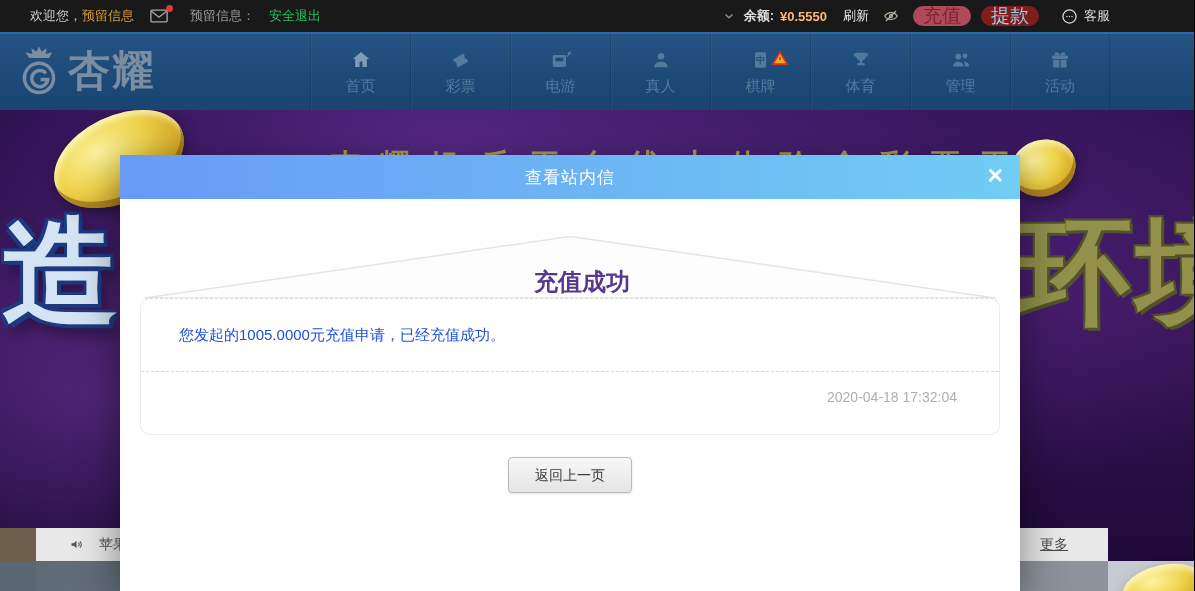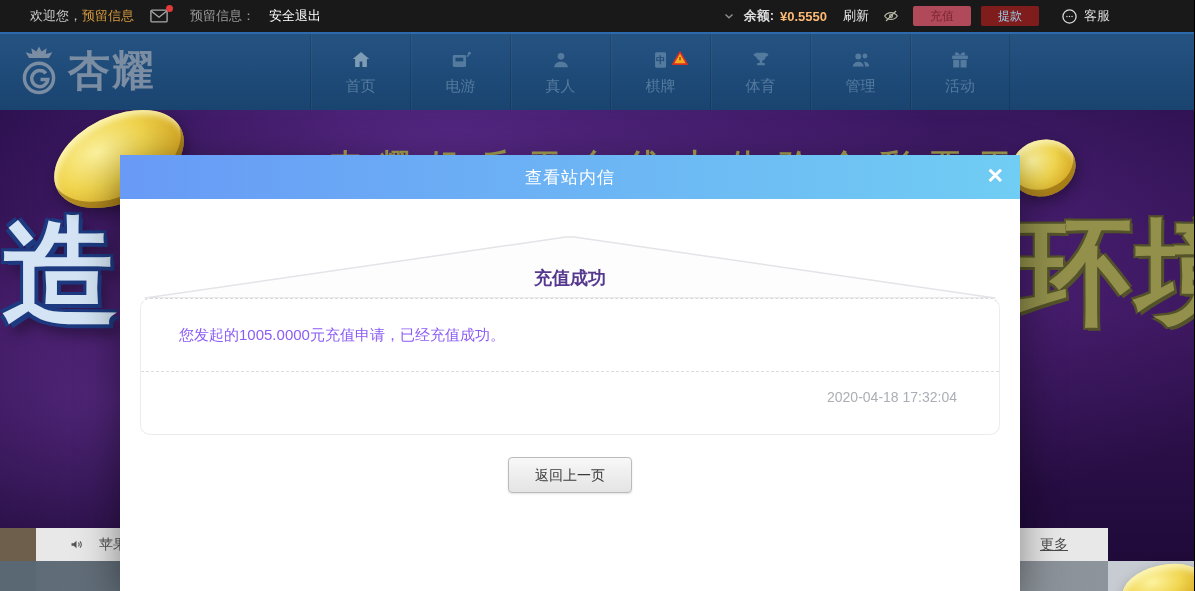--- a/index.html
+++ b/index.html
@@ -10,30 +10,30 @@
   
   .topbar { position:absolute; z-index:30; top:0; left:0; width:1195px; height:32px;
     background:#191919; display:flex; align-items:center; font-size:13px; color:#ccc;
     padding:0 85px 0 30px; }
   .topbar .welcome { color:#c9c9c9; }
   .topbar .username { color:#d79b3c; }
   .mail-wrap { position:relative; margin-left:16px; width:18px; height:14px; color:#a9a9a9; cursor:pointer; }
   .mail-wrap svg { width:18px; height:14px; display:block; }
   .mail-badge { position:absolute; top:-4px; right:-5px; width:7px; height:7px; border-radius:50%; background:#e03a3a; }
   .reserved { margin-left:22px; color:#9a9a9a; }
-  .logout { margin-left:14px; color:#ffffff; cursor:pointer; }
+  .logout { margin-left:14px; color:#22c55e; cursor:pointer; }
   .tb-right { margin-left:auto; display:flex; align-items:center; }
   .chev { width:14px; height:14px; color:#8f8f8f; margin-right:8px; cursor:pointer; }
   .chev svg { width:14px; height:14px; display:block; }
   .bal-label { color:#dedede; font-weight:bold; }
   .bal-value { color:#fdba74; font-weight:bold; margin-left:6px; }
   .refresh { color:#ececec; margin-left:16px; cursor:pointer; }
   .eyeoff { width:20px; height:16px; color:#b5b5a5; margin-left:12px; cursor:pointer; }
   .eyeoff svg { width:20px; height:16px; display:block; }
-  .pill { width:58px; height:20px; border-radius:2px; font-size:12px; line-height:20px;
+  .pill { width:58px; height:20px; border-radius:10px; font-size:19px; line-height:20px;
     text-align:center; margin-left:12px; cursor:pointer; }
   .pill.deposit { background:#b04a5a; color:#7c2333; }
   .pill.withdraw { background:#7f1d1d; color:#9ccdec; margin-left:10px; }
   .service { display:flex; align-items:center; margin-left:22px; color:#dcdcdc; cursor:pointer; }
   .service svg { width:17px; height:17px; margin-right:6px; color:#dcdcdc; }
 
   
   .navbar { position:absolute; z-index:25; top:32px; left:0; width:1195px; height:78px;
     background:linear-gradient(180deg,#255381 0%, #1e4a78 55%, #1a4470 100%);
     border-top:2px solid #2d69ad; }
@@ -90,26 +90,26 @@
   
   .modal { position:absolute; z-index:10; left:120px; top:155px; width:900px; height:436px;
     background:#fff; box-shadow:0 10px 40px rgba(0,0,0,.45); }
   .modal-header { position:relative; height:44px;
     background:linear-gradient(90deg,#689af6 0%, #70cdf3 100%);
     display:flex; align-items:center; justify-content:center; }
   .modal-title { color:#fff; font-size:17px; font-weight:normal; letter-spacing:1px; }
   .modal-close { position:absolute; right:16px; top:8px; color:#fff; font-size:21px;
     line-height:26px; cursor:pointer; font-weight:bold; }
   .flap { position:absolute; left:0; top:60px; width:900px; height:86px; }
-  .msg-title { position:absolute; left:0; top:111px; width:900px; text-align:center;
-    font-size:18px; font-weight:bold; color:#56398f; }
+  .msg-title { position:absolute; left:12px; top:111px; width:900px; text-align:center;
+    font-size:24px; font-weight:bold; color:#56398f; }
   .letter { position:absolute; left:20px; top:143px; width:860px; height:137px;
     background:#fff; border:1px solid #ececee; border-top:1px dashed #d8d8d8; border-radius:10px; }
   .letter-row1 { height:73px; border-bottom:1px dashed #dcdcdc; display:flex; align-items:center;
-    padding-left:38px; font-size:15px; color:#8b5cf6;text-align:center; }
+    padding-left:38px; font-size:15px; color:#1d4ed8;text-align:center; }
   .letter-row2 { text-align:right; padding:17px 42px 0 0; font-size:14px; color:#abaeb4; }
   .back-btn { position:absolute; left:50%; top:302px; transform:translateX(-50%);
     padding:0 26px; height:36px; line-height:34px; font-size:14px; color:#3a3a3a;
     background:linear-gradient(180deg,#f8f8f8,#e4e4e4); border:1px solid #bbb; border-radius:4px;
     cursor:pointer; box-shadow:0 1px 2px rgba(0,0,0,.12); }
 </style>
 </head>
 <body>
 
 <div id="app">
@@ -171,20 +171,28 @@
         <span class="nicon">
           <svg viewBox="0 0 24 24" fill="currentColor">
               <path d="M12 3.2 21 11h-2.6v8.6h-4.9v-5.9h-3v5.9H5.6V11H3z"></path>
             </svg>
         </span>
         <span class="nav-label">首页</span>
       </div>
       <div class="nav-item">
         <span class="nicon">
           <svg viewBox="0 0 24 24" fill="currentColor">
+              <path d="M3.2 11.4 14.6 4.8l1.6 2.8a2.2 2.2 0 0 0 2.2 3.3l1.6 2.8-11.4 6.6-1.6-2.8a2.2 2.2 0 0 0-2.2-3.3z"></path>
+            </svg>
+        </span>
+        <span class="nav-label">彩票</span>
+      </div>
+      <div class="nav-item">
+        <span class="nicon">
+          <svg viewBox="0 0 24 24" fill="currentColor">
             <rect x="3" y="6.5" width="14.5" height="13" rx="1.6"></rect>
             <rect x="6" y="9.5" width="8.5" height="4" fill="#1f4b79"></rect>
             <path d="M18.5 8.5 21 5.5" stroke="currentColor" stroke-width="1.6" fill="none"></path>
             <circle cx="21.2" cy="4.6" r="1.6"></circle>
           </svg>
         </span>
         <span class="nav-label">电游</span>
       </div>
       <div class="nav-item">
         <span class="nicon">

